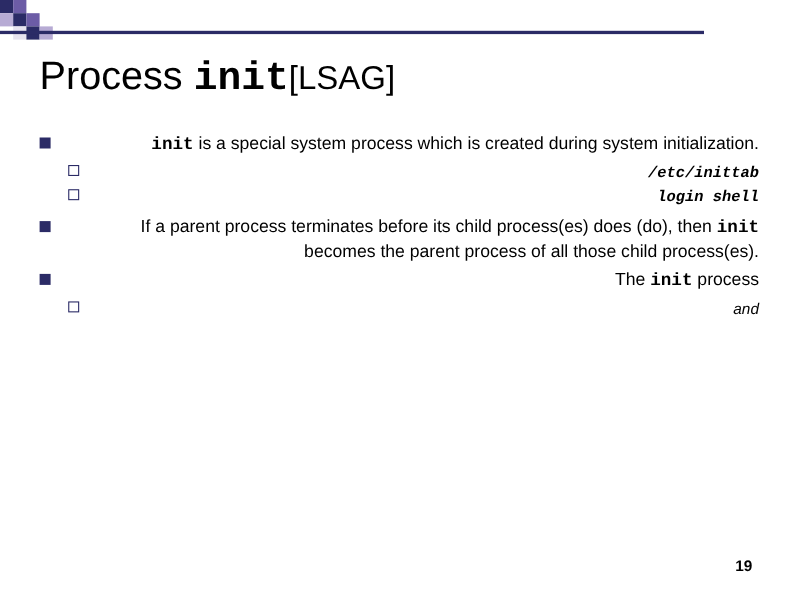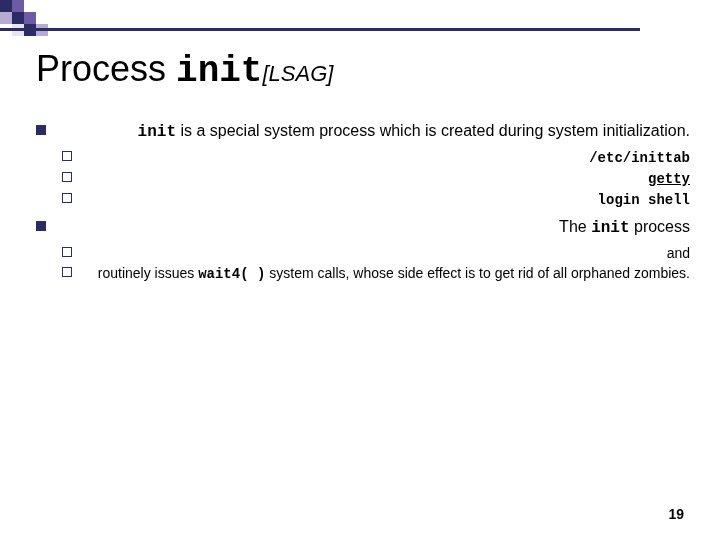--- a/index.html
+++ b/index.html
@@ -39,21 +39,21 @@
     left: 36px;
     right: 30px;
   }
   .title {
     font-size: 36px;
     font-weight: 400;
     color: #000;
     margin-bottom: 28px;
   }
   .title .mono { font-family: "Courier New", monospace; font-weight: bold; }
-  .title .sub { font-style: italic; font-size: 22px; }
+  .title .sub { font-size: 30px; }
   ul.l1 { list-style: none; }
   ul.l1 > li {
     position: relative;
     padding-left: 26px;
     font-size: 16px;
     line-height: 1.35;
     color: #000;
     margin-bottom: 4px;
     text-align: right;
   }
@@ -66,20 +66,21 @@
     height: 10px;
     background: #2b2b66;
   }
   ul.l2 { list-style: none; margin: 3px 0 6px 0; }
   ul.l2 > li {
     position: relative;
     padding-left: 22px;
     font-size: 14px;
     line-height: 1.45;
     color: #000;
+    font-style: italic;
   }
   ul.l2 > li::before {
     content: "";
     position: absolute;
     left: 0;
     top: 4px;
     width: 8px;
     height: 8px;
     border: 1px solid #2b2b66;
     background: transparent;
@@ -120,34 +121,33 @@
   <h1 class="title">
     <span>Process </span><span class="mono">init</span><span class="sub">[LSAG]</span>
   </h1>
 
   <ul class="l1">
 
     <li>
       <span class="mono">init</span><span> is a special system process which is created during system initialization.</span>
       <ul class="l2">
         <li><span class="mono">/etc/inittab</span></li>
-        <li><span class="mono link">getty</span></li>
         <li><span class="mono">login shell</span></li>
       </ul>
     </li>
 
+    <li>
+      <span>If a parent process terminates before its child process(es) does (do), then </span><span class="mono">init</span><span> becomes the parent process of all those child process(es).</span>
+    </li>
 
     <li>
       <span>The </span><span class="mono">init</span><span> process</span>
       <ul class="l2">
         <li>
           <div class="and-line">and</div>
-        </li>
-        <li>
-          <span>routinely issues </span><span class="mono">wait4( )</span><span> system calls, whose side effect is to get rid of all orphaned zombies.</span>
         </li>
       </ul>
     </li>
 
   </ul>
 
 </div>
 
 <div class="pagenum">19</div>
 

